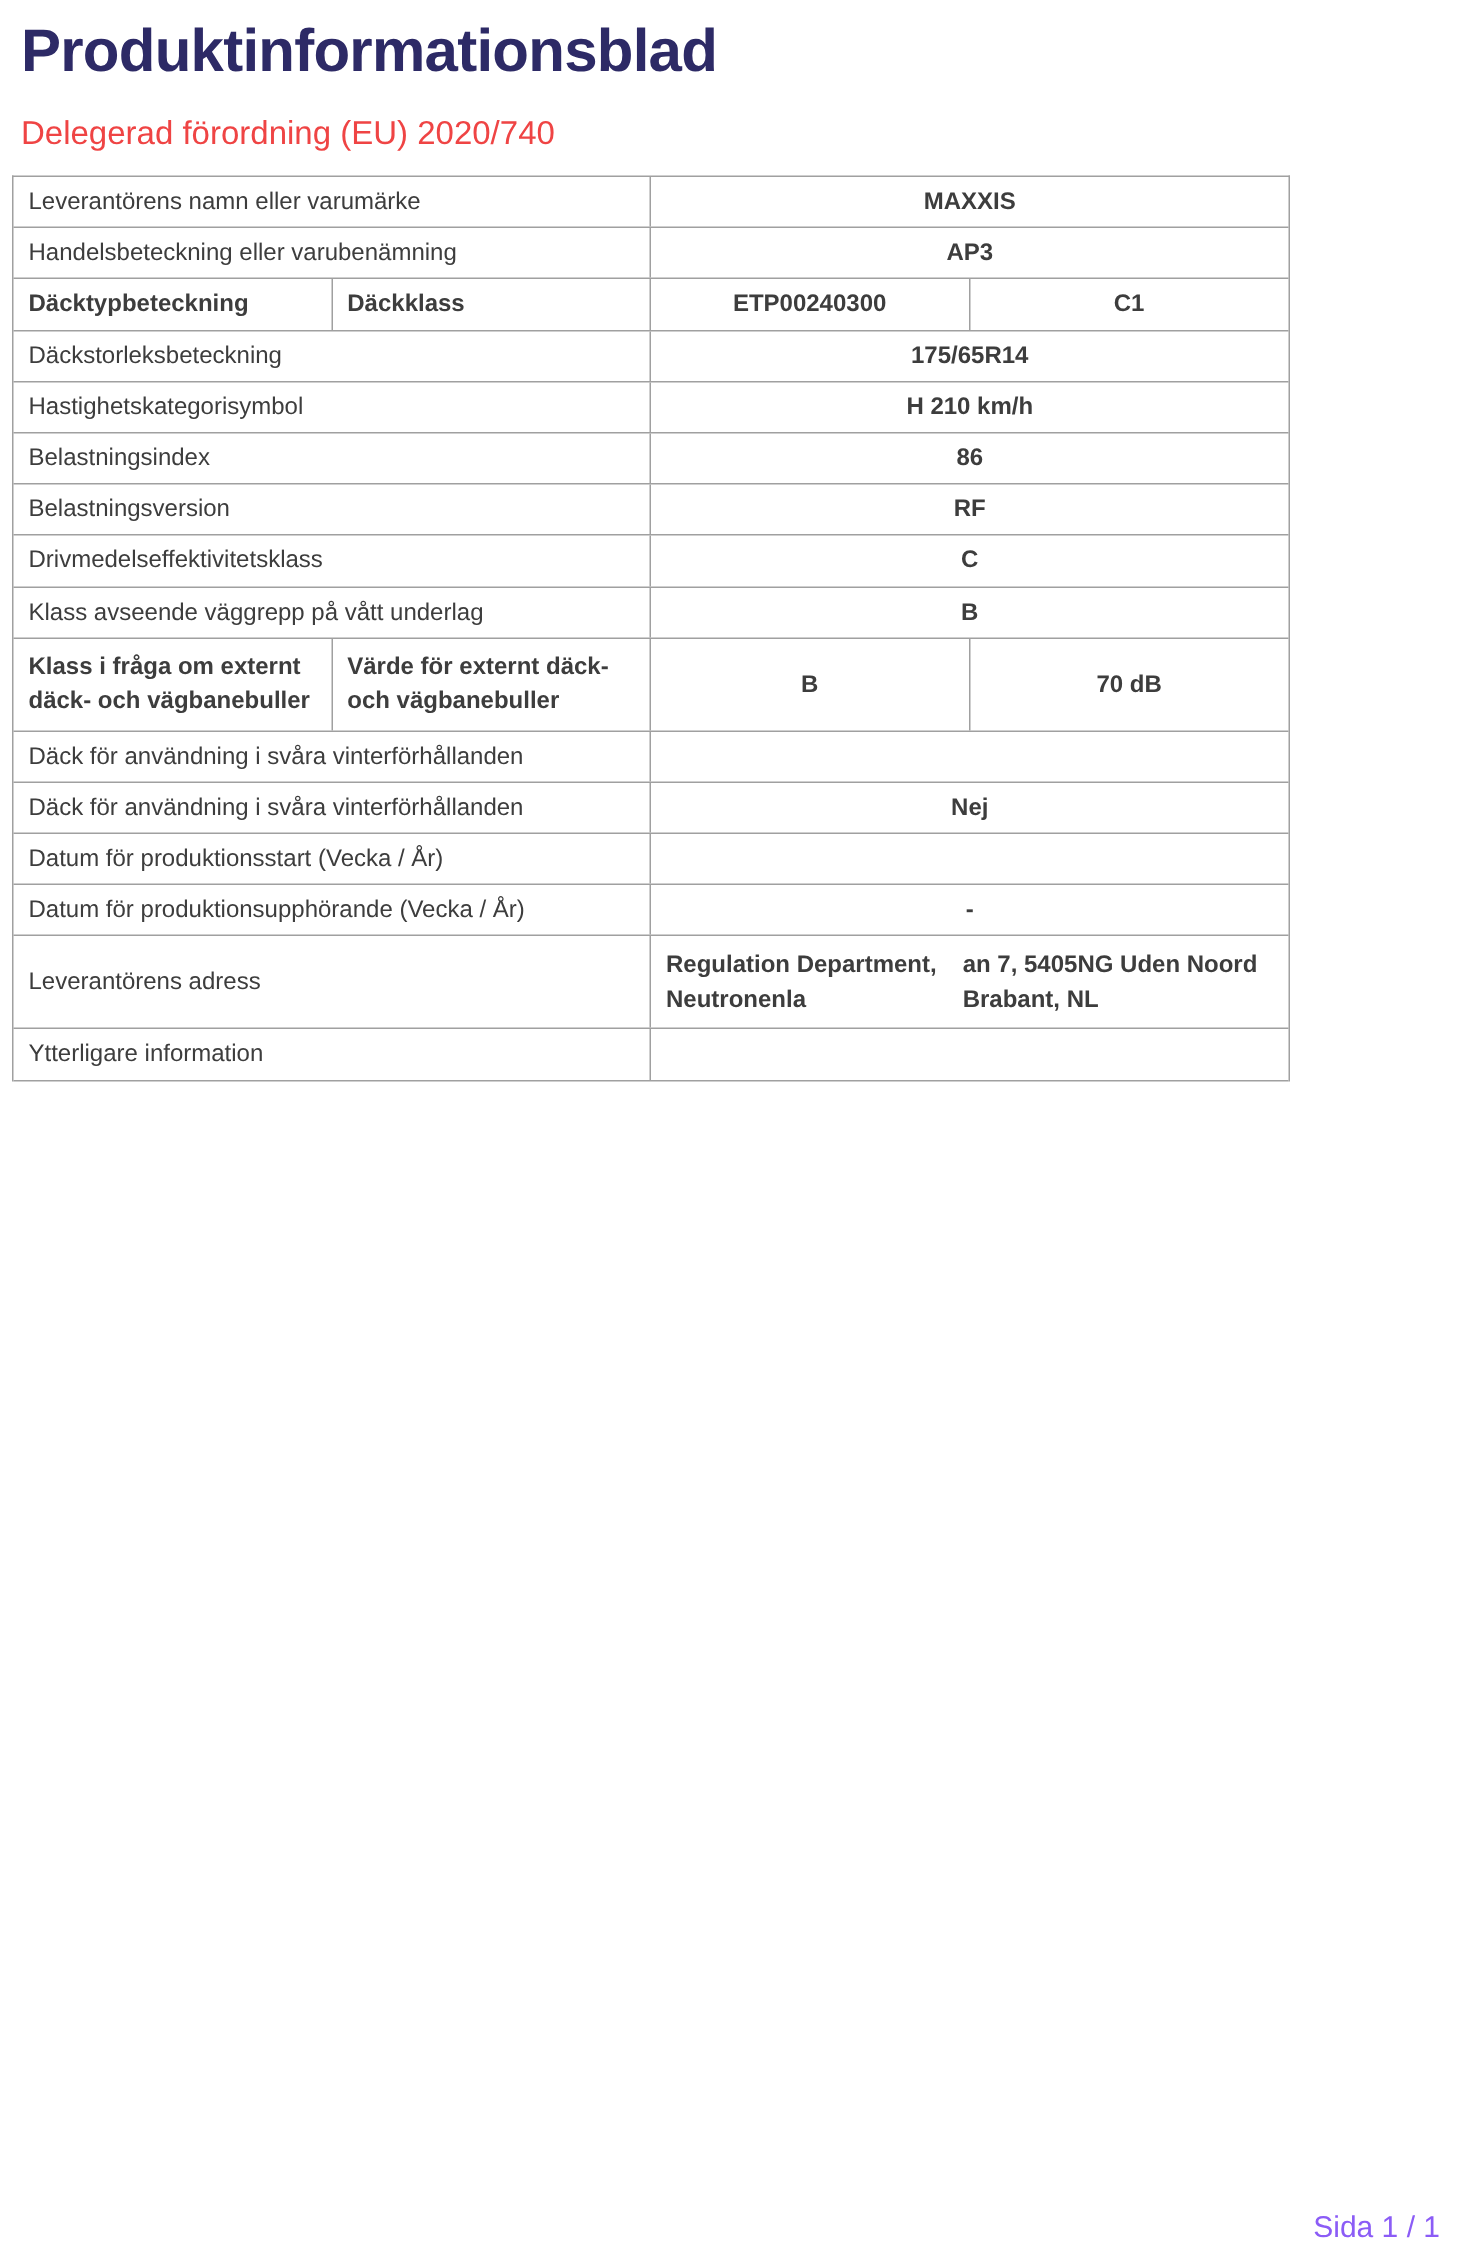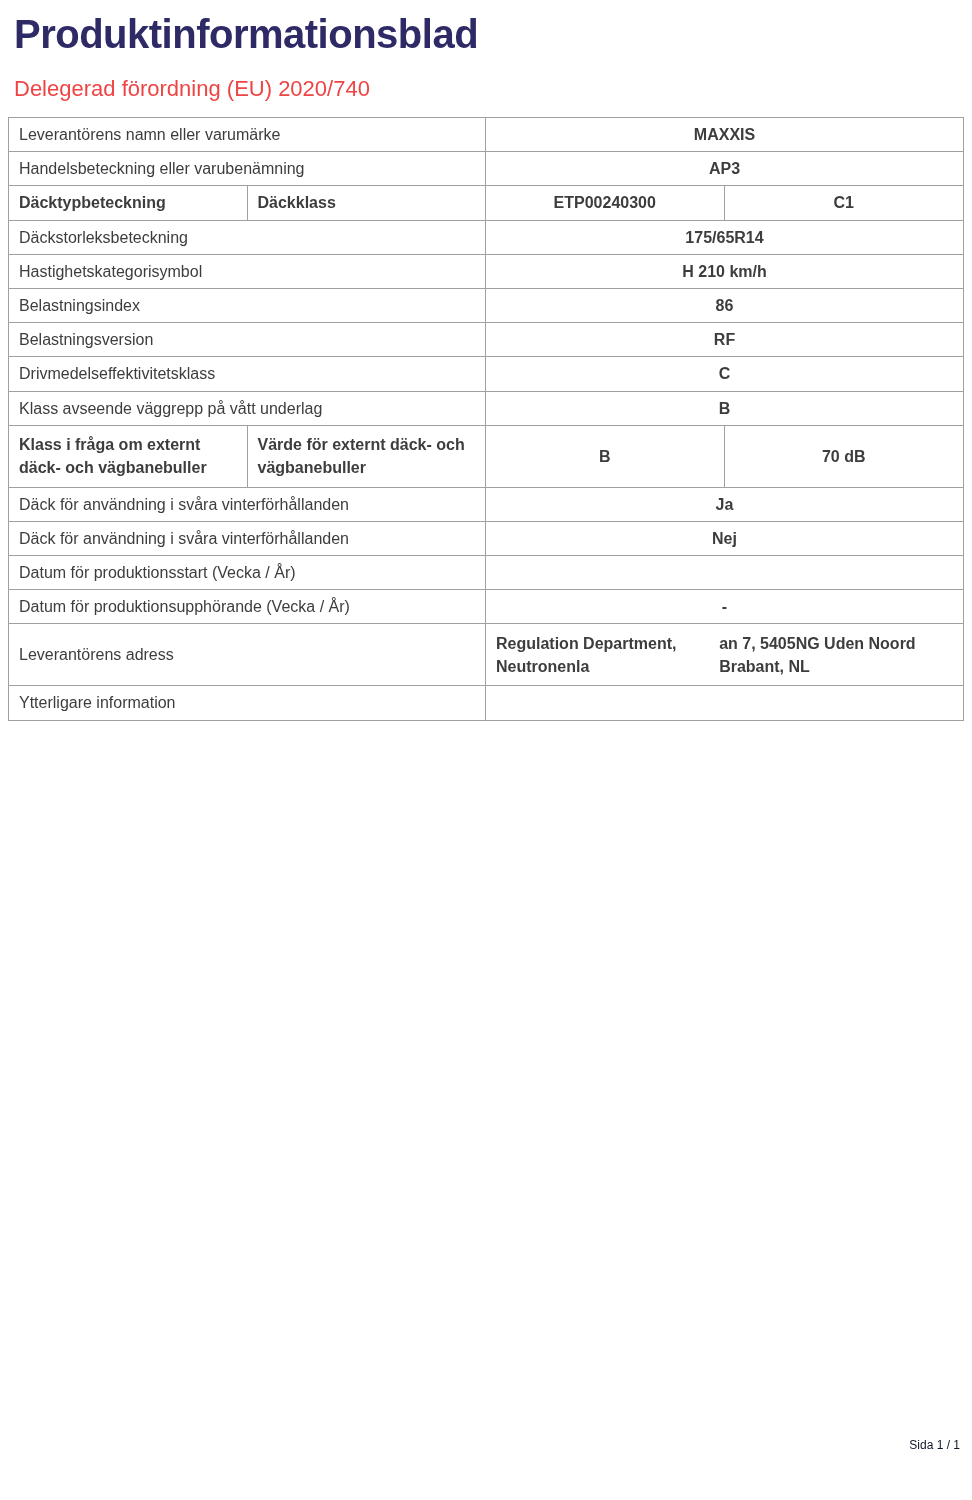--- a/index.html
+++ b/index.html
@@ -20,21 +20,21 @@
     margin: 2px 0 0 6px;
     line-height: 1.2;
     letter-spacing: -0.5px;
   }
   .subtitle {
     font-size: 22px;
     margin: 18px 0 15px 6px;
     color: #ef4444;
   }
   .info-table {
-    width: 956px;
+    width: 852px;
     border: 1px solid #a0a0a0;
     border-bottom: none;
   }
   .row {
     display: flex;
     align-items: stretch;
     border-bottom: 1px solid #a0a0a0;
     min-height: 34px;
   }
   .row.tall { min-height: 62px; }
@@ -50,24 +50,24 @@
     justify-content: center;
     text-align: left;
     font-weight: 700;
   }
   .cell.col { flex-direction: row; justify-content: center; }
   .w50 { width: 50%; }
   .w25 { width: 25%; font-weight: bold; }
   .sep { border-right: 1px solid #a0a0a0; }
   .footer {
     position: absolute;
-    top: 1438px;
+    top: 1474px;
     right: 12px;
-    font-size: 12px;
-    color: #0f172a;
+    font-size: 20px;
+    color: #8b5cf6;
   }
 </style>
 </head>
 <body>
 
 <div class="sheet">
 
   <h1 class="title">Produktinformationsblad</h1>
   <div class="subtitle">Delegerad förordning (EU) 2020/740</div>
 
@@ -122,21 +122,20 @@
 
     <div class="row tall">
       <div class="cell label w25 sep">Klass i fråga om externt däck- och vägbanebuller</div>
       <div class="cell label w25 sep">Värde för externt däck- och vägbanebuller</div>
       <div class="cell value w25 sep">B</div>
       <div class="cell value w25">70 dB</div>
     </div>
 
     <div class="row">
       <div class="cell label w50 sep">Däck för användning i svåra vinterförhållanden</div>
-      <div class="cell value w50">Ja</div>
     </div>
 
     <div class="row">
       <div class="cell label w50 sep">Däck för användning i svåra vinterförhållanden</div>
       <div class="cell value w50">Nej</div>
     </div>
 
     <div class="row">
       <div class="cell label w50 sep">Datum för produktionsstart (Vecka / År)</div>
     </div>

